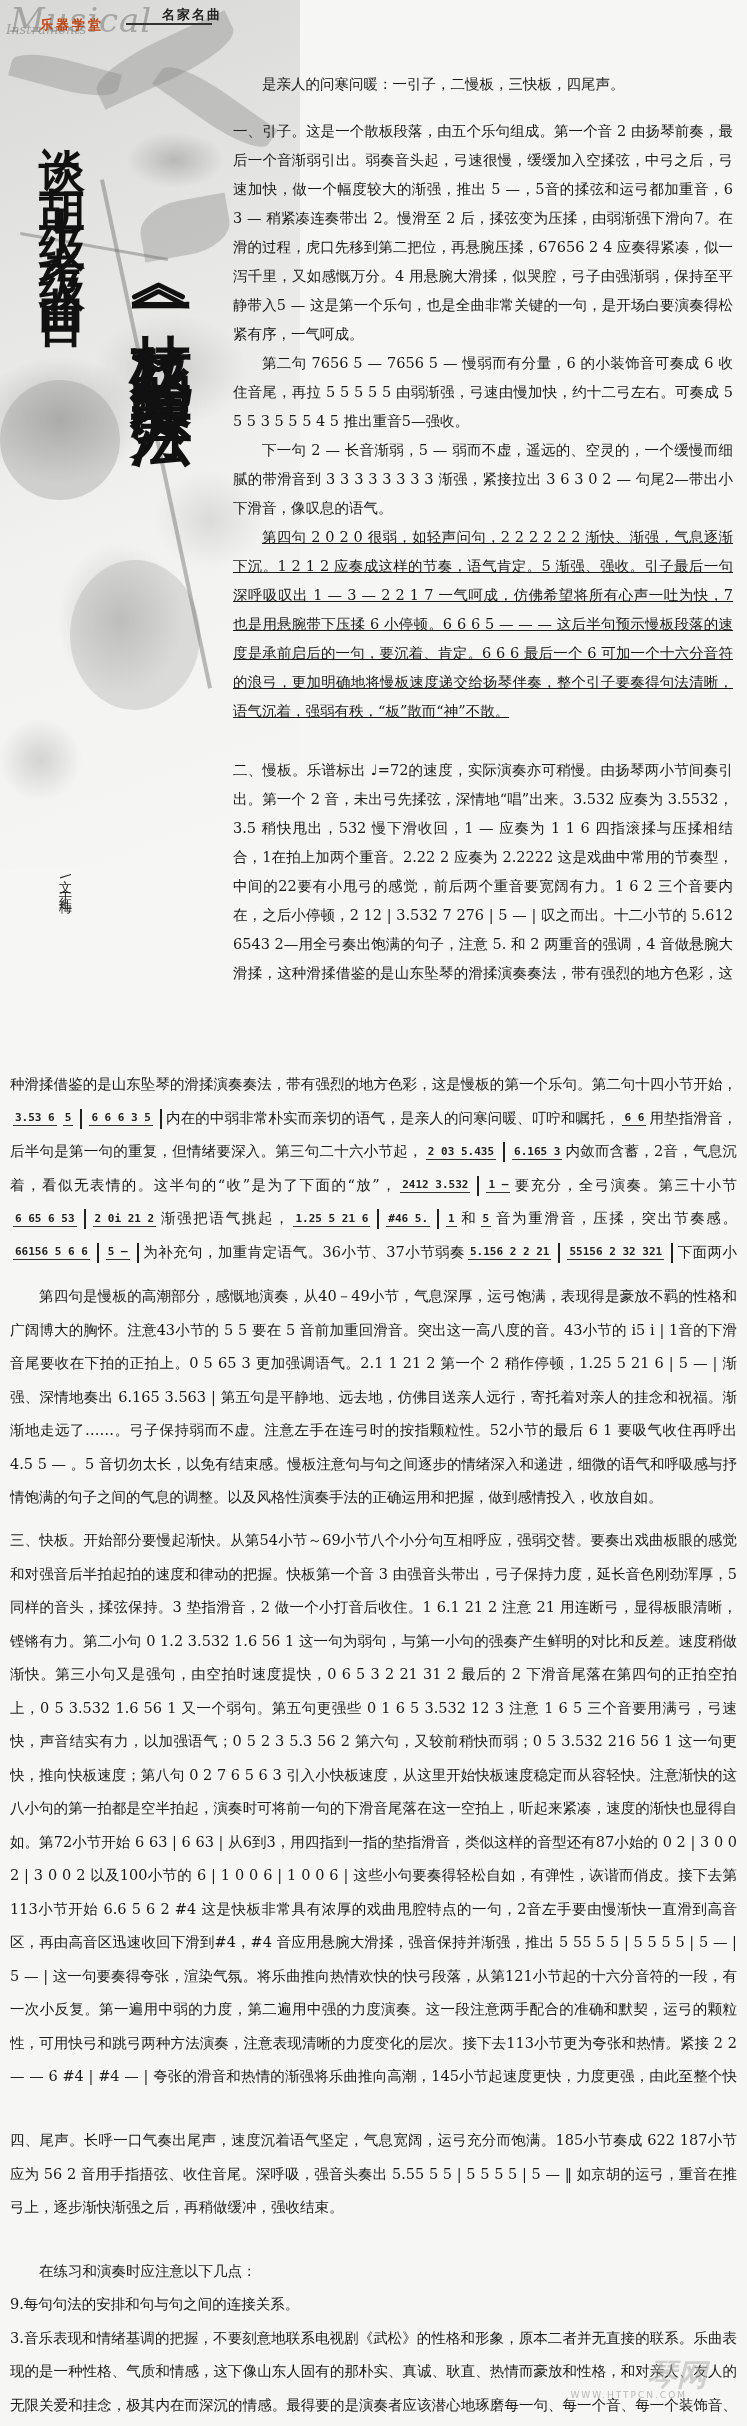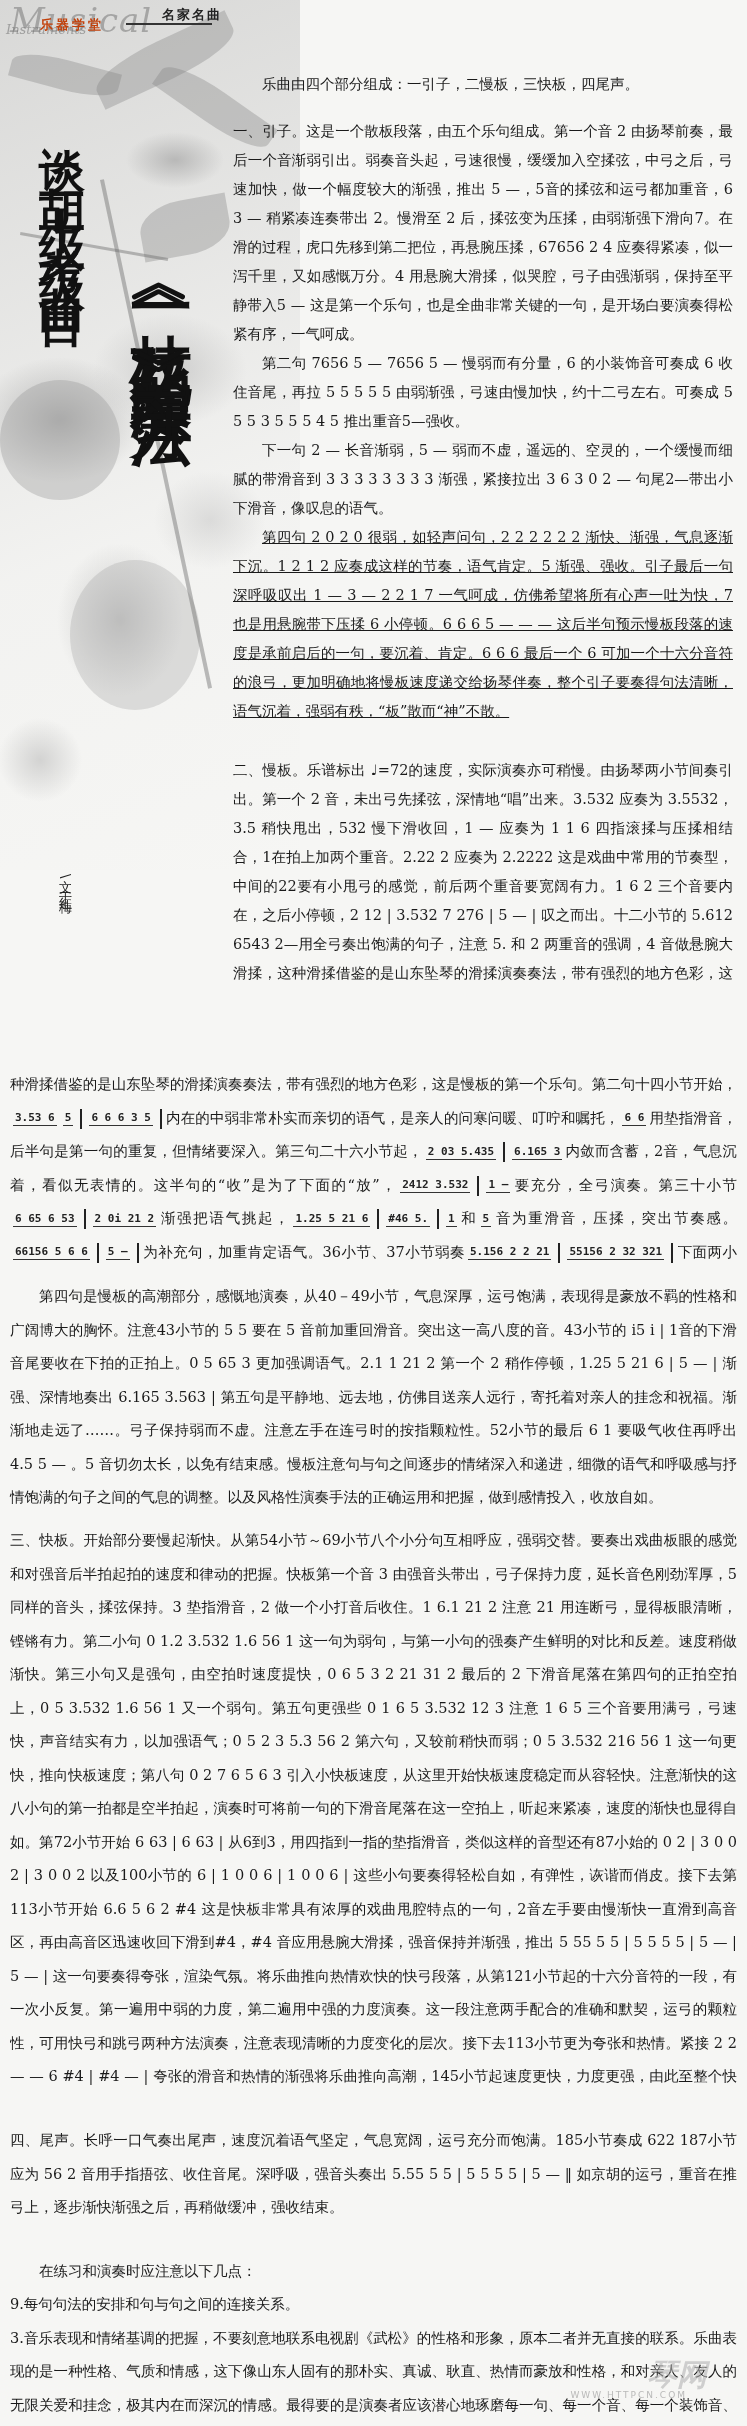--- a/index.html
+++ b/index.html
@@ -105,21 +105,21 @@
   <div class="masthead-sub">Instruments</div>
   <div class="masthead">乐器学堂</div>
   <div class="mast-rule"></div>
   <div class="column-tag">名家名曲</div>
 
   <div class="vtitle small">谈二胡十级考级曲目</div>
   <div class="vtitle big">《一枝花》的演奏方法</div>
   <div class="byline">文\于红梅</div>
 
   <div class="col-right">
-    <p class="indent">乐曲由四个部分组成：一引子，二慢板，三快板，四尾声。</p>
+    <p class="indent">是亲人的问寒问暖：一引子，二慢板，三快板，四尾声。</p>
     <div class="gap"></div>
     <p>一、引子。这是一个散板段落，由五个乐句组成。第一个音 2 由扬琴前奏，最后一个音渐弱引出。弱奏音头起，弓速很慢，缓缓加入空揉弦，中弓之后，弓速加快，做一个幅度较大的渐强，推出 5 —，5音的揉弦和运弓都加重音，6 3 — 稍紧凑连奏带出 2。慢滑至 2 后，揉弦变为压揉，由弱渐强下滑向7。在滑的过程，虎口先移到第二把位，再悬腕压揉，67656 2 4 应奏得紧凑，似一泻千里，又如感慨万分。4 用悬腕大滑揉，似哭腔，弓子由强渐弱，保持至平静带入5 — 这是第一个乐句，也是全曲非常关键的一句，是开场白要演奏得松紧有序，一气呵成。</p>
     <p class="indent">第二句 7656 5 — 7656 5 — 慢弱而有分量，6 的小装饰音可奏成 6 收住音尾，再拉 5 5 5 5 5 由弱渐强，弓速由慢加快，约十二弓左右。可奏成 5 5 5 3 5 5 5 4 5 推出重音5—强收。</p>
     <p class="indent">下一句 2 — 长音渐弱，5 — 弱而不虚，遥远的、空灵的，一个缓慢而细腻的带滑音到 3 3 3 3 3 3 3 3 渐强，紧接拉出 3 6 3 0 2 — 句尾2—带出小下滑音，像叹息的语气。</p>
     <p class="indent" style="max-height:262px;overflow:hidden;text-decoration:underline;">第四句 2 0 2 0 很弱，如轻声问句，2 2 2 2 2 2 渐快、渐强，气息逐渐下沉。1 2 1 2 应奏成这样的节奏，语气肯定。5 渐强、强收。引子最后一句深呼吸叹出 1 — 3 — 2 2 1 7 一气呵成，仿佛希望将所有心声一吐为快，7 也是用悬腕带下压揉 6 小停顿。6 6 6 5 — — — 这后半句预示慢板段落的速度是承前启后的一句，要沉着、肯定。6 6 6 最后一个 6 可加一个十六分音符的浪弓，更加明确地将慢板速度递交给扬琴伴奏，整个引子要奏得句法清晰，语气沉着，强弱有秩，“板”散而“神”不散。</p>
     <div class="gap-lg"></div>
     <p style="max-height:232px;overflow:hidden;">二、慢板。乐谱标出 ♩=72的速度，实际演奏亦可稍慢。由扬琴两小节间奏引出。第一个 2 音，未出弓先揉弦，深情地“唱”出来。3.532 应奏为 3.5532，3.5 稍快甩出，532 慢下滑收回，1 — 应奏为 1 1 6 四指滚揉与压揉相结合，1在拍上加两个重音。2.22 2 应奏为 2.2222 这是戏曲中常用的节奏型，中间的22要有小甩弓的感觉，前后两个重音要宽阔有力。1 6 2 三个音要内在，之后小停顿，2 12 | 3.532 7 276 | 5 — | 叹之而出。十二小节的 5.612 6543 2—用全弓奏出饱满的句子，注意 5. 和 2 两重音的强调，4 音做悬腕大滑揉，这种滑揉借鉴的是山东坠琴的滑揉演奏奏法，带有强烈的地方色彩，这是慢板的第一个乐句。第二句十四小节开始，3.53 6 5 | 6 6 6 3 5 | 内在的中弱非常朴实而亲切的语气，是亲人的问寒问暖、叮咛和嘱托，6 6 用垫指滑音，后半句是第一句的重复，但情绪要深入。第三句二十六小节起，2 03 5.435 | 6.165 3 内敛而含蓄，2音，气息沉着，看似无表情的。这半句的“收”是为了下面的“放”，2412 3.532 | 1 — 要充分，全弓演奏。第三十小节 6 65 6 53 | 2 0i 21 2 渐强把语气挑起，1.25 5 21 6 | #46 5. | 1 和 5 音为重滑音，压揉，突出节奏感。66156 5 6 6 | 5 — | 为补充句，加重肯定语气。36小节、37小节弱奏 5.156 2 2 21 | 55156 2 32 321 | 下面两小节渐强 66156 2176 | 5 — 。</p>
   </div>
 
   <div class="full" style="top:1068px;">

